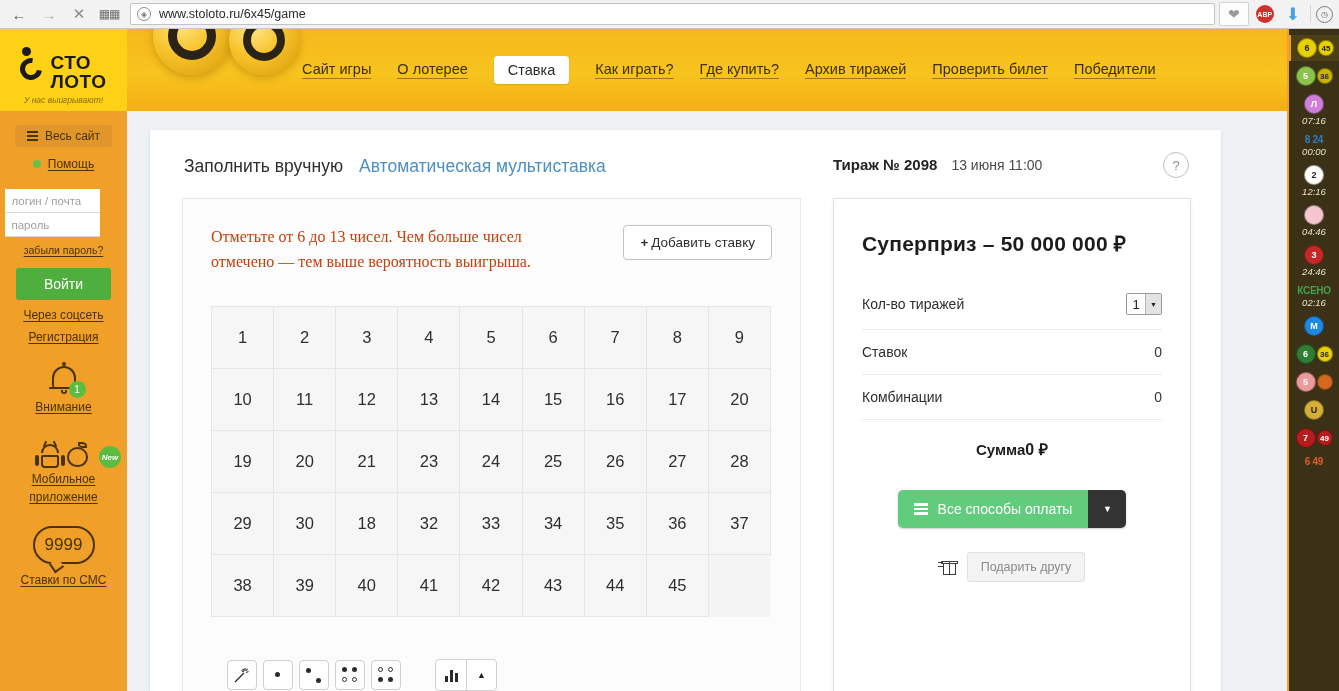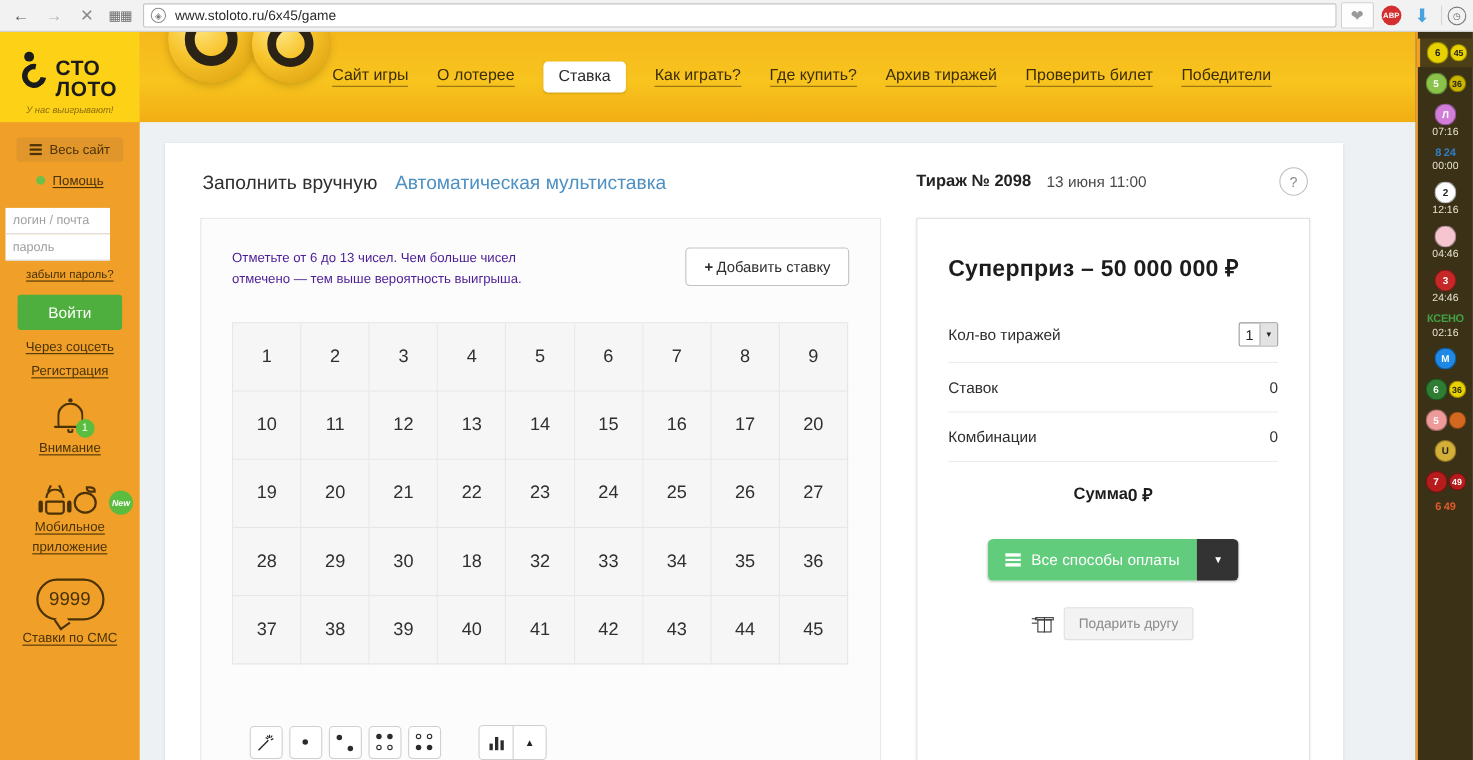--- a/index.html
+++ b/index.html
@@ -256,21 +256,21 @@
   .tab-alt { font-size: 17.5px; color: #4c90c4; }
 
   .card-left {
     position: absolute; left: 32px; top: 68px; width: 619px; height: 508px;
     background: #fcfcfc; border: 1px solid #e8e8e8;
   }
   .card-head {
     display: flex; justify-content: space-between; align-items: flex-start;
     padding: 26px 28px 0 28px;
   }
-  .hint { font-size: 12px; color: #4c1d95; line-height: 1.55; max-width: 330px; }
+  .hint { font-size: 16px; color: #c2410c; line-height: 1.55; max-width: 330px; font-family: Liberation Serif, serif; }
   .btn-add {
     border: 1px solid #c3c3c3; background: #fff; border-radius: 4px;
     padding: 9px 16px; font-size: 13.5px; color: #2e2e2e; cursor: pointer;
     font-family: "Liberation Sans", sans-serif; white-space: nowrap;
   }
   .btn-add b { font-weight: bold; margin-right: 3px; }
 
   .num-grid {
     margin: 31px 28px 0 28px; width: 560px;
     display: grid; grid-template-columns: repeat(9, 1fr);
@@ -410,21 +410,21 @@
     position: absolute; right: 0; top: 0; width: 52px; height: 662px;
     background: #3a3117; border-left: 2px solid #f0a028;
     display: flex; flex-direction: column; align-items: center;
     padding-top: 6px; gap: 2px;
   }
   .rail-item {
     width: 52px; display: flex; flex-direction: column; align-items: center;
     cursor: pointer; padding: 3px 0;
   }
   .rail-item.sel { background: #4d4018; border-left: 3px solid #f0a028; }
-  .rail-time { font-size: 9.5px; color: #e8e2d0; margin-top: 1px; }
+  .rail-time { font-size: 9.5px; color: #e8e2d0; margin-top: 1px; font-style: italic; }
   .pair { display: flex; align-items: center; gap: 1px; }
   .mini-ball {
     border-radius: 50%; display: flex; align-items: center;
     justify-content: center; font-size: 9px; font-weight: bold; color: #fff;
     border: 1.5px solid rgba(0,0,0,.35);
   }
   .mb-lg { width: 20px; height: 20px; }
   .mb-sm { width: 16px; height: 16px; font-size: 8px; }
   .tag-text {
     font-size: 10px; font-weight: bold; letter-spacing: -.3px;
@@ -584,21 +584,20 @@
           <div class="num-cell">12</div>
           <div class="num-cell">13</div>
           <div class="num-cell">14</div>
           <div class="num-cell">15</div>
           <div class="num-cell">16</div>
           <div class="num-cell">17</div>
           <div class="num-cell">20</div>
           <div class="num-cell">19</div>
           <div class="num-cell">20</div>
           <div class="num-cell">21</div>
-          <div class="num-cell">22</div>
           <div class="num-cell">23</div>
           <div class="num-cell">24</div>
           <div class="num-cell">25</div>
           <div class="num-cell">26</div>
           <div class="num-cell">27</div>
           <div class="num-cell">28</div>
           <div class="num-cell">29</div>
           <div class="num-cell">30</div>
           <div class="num-cell">18</div>
           <div class="num-cell">32</div>

